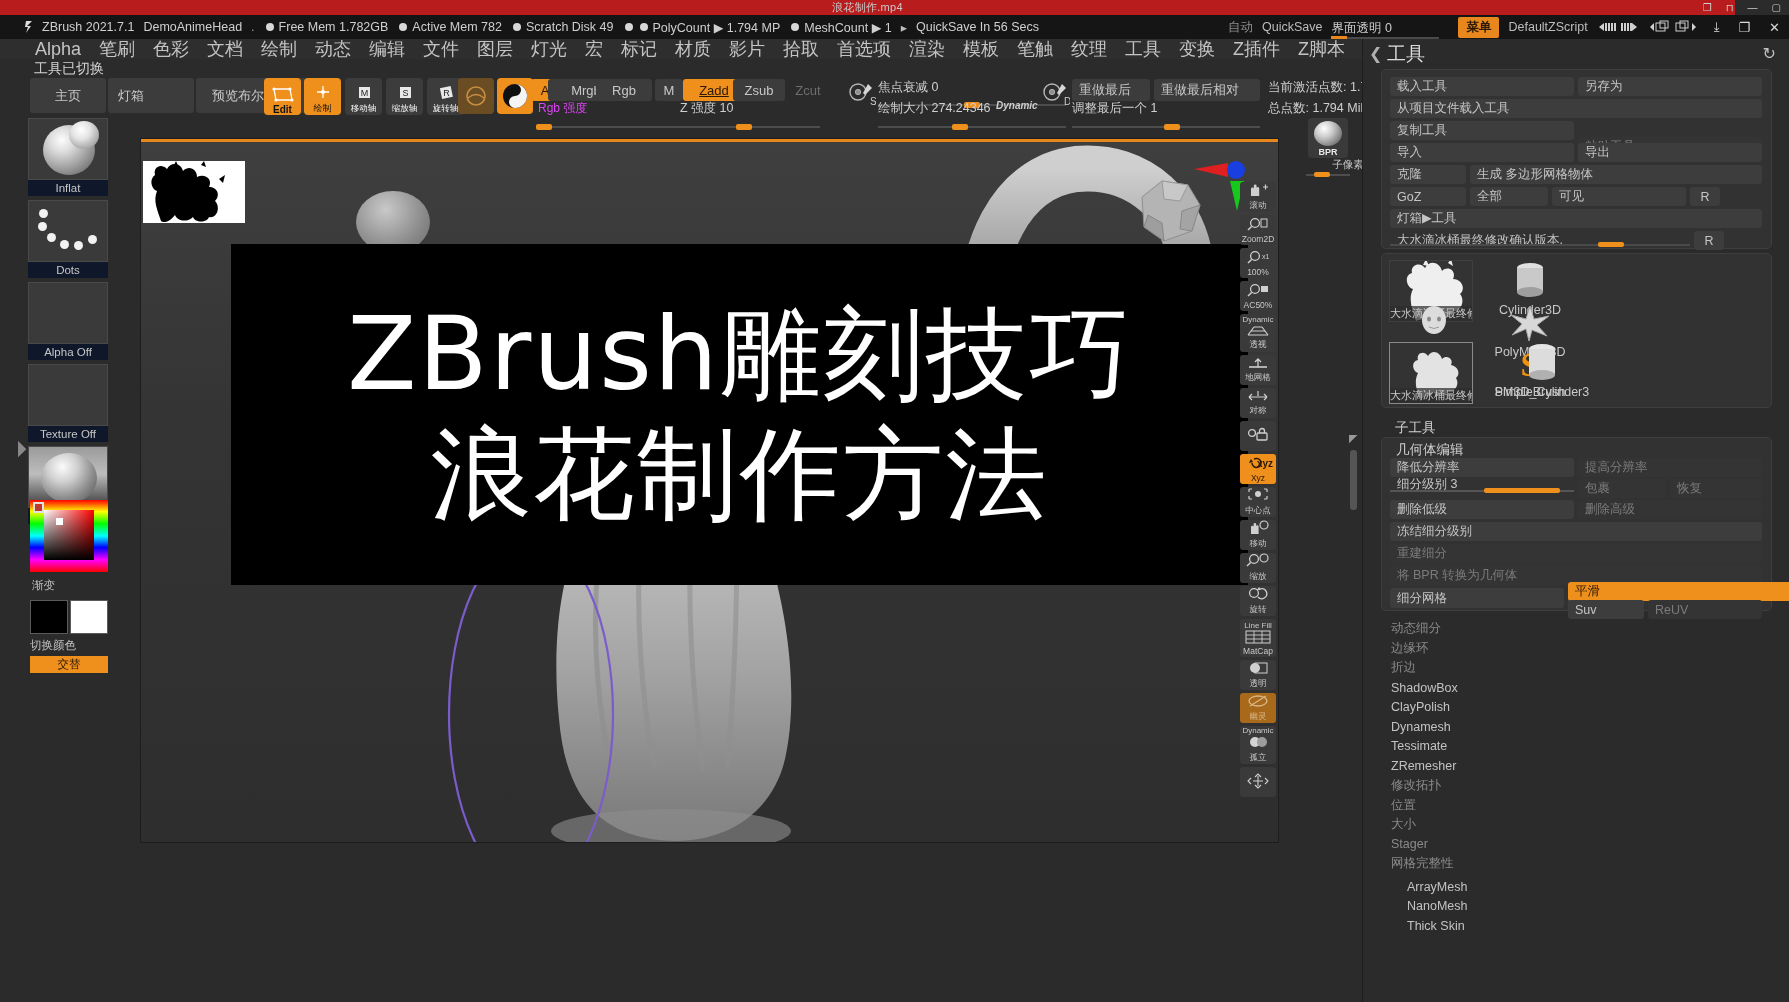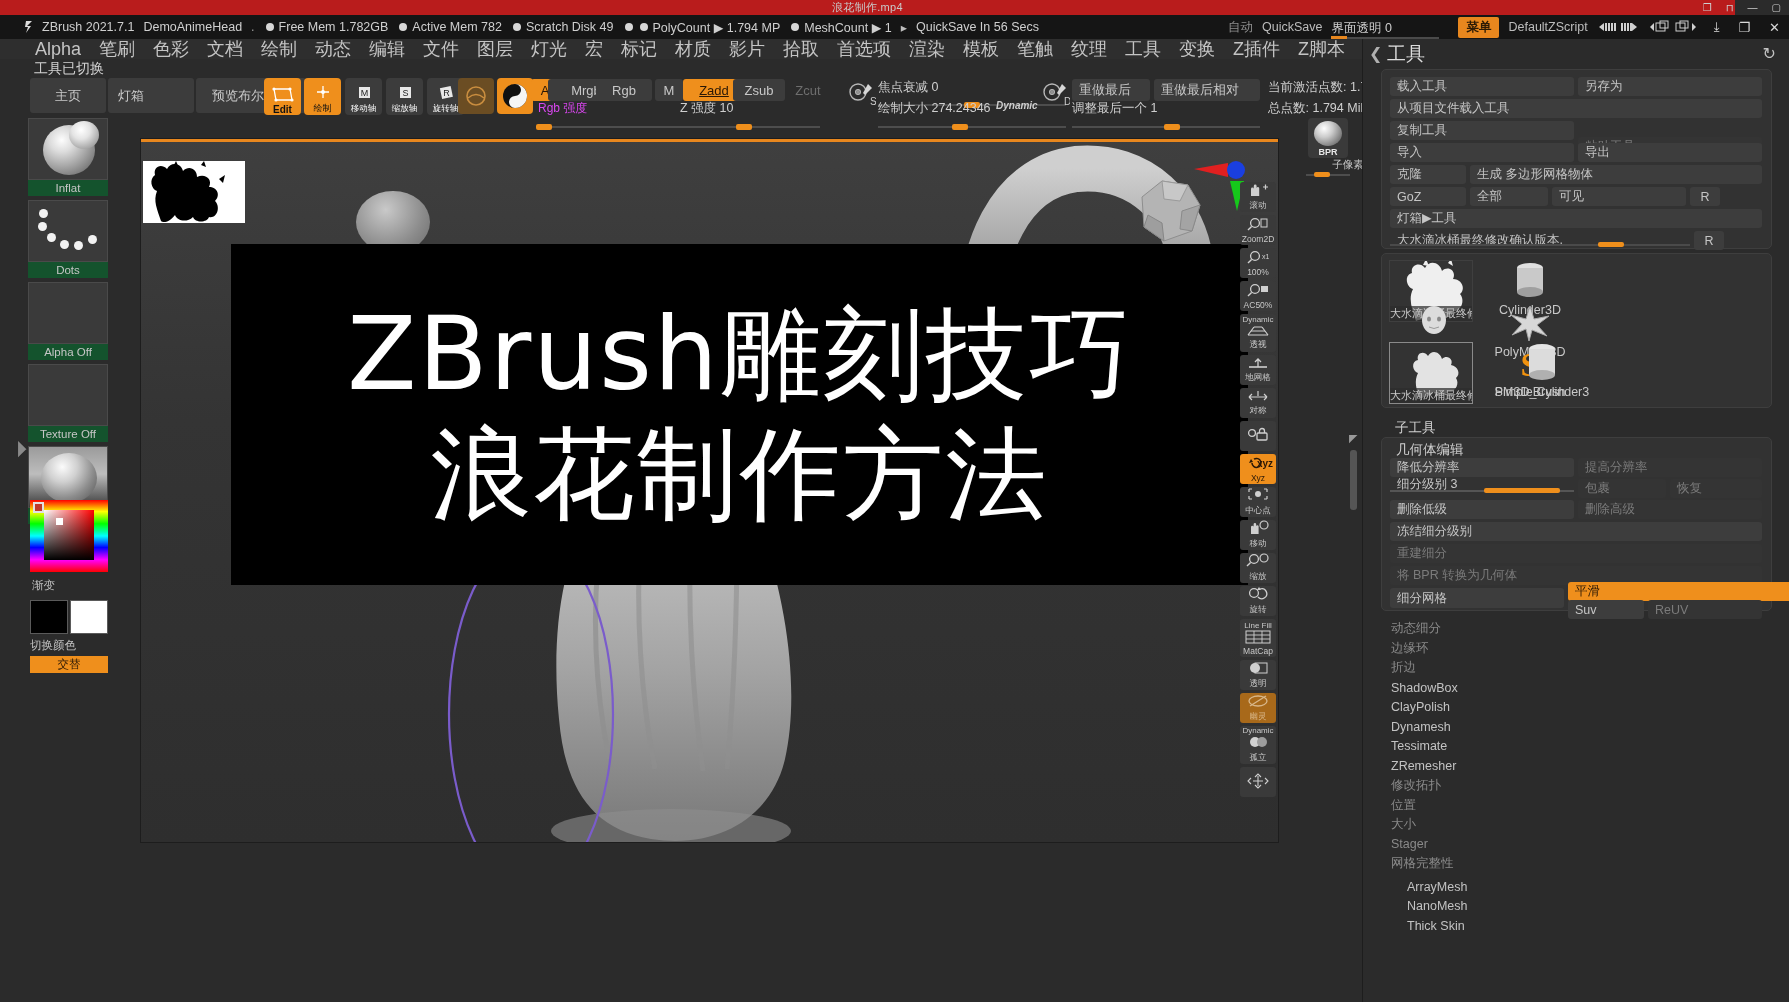--- a/index.html
+++ b/index.html
@@ -77,21 +77,21 @@
   .sub-lbl { position:absolute; font-size:12px; color:#d946ef; }
   .sld { position:absolute; height:18px; }
   .sld .tk { position:absolute; left:0; top:12px; height:2px; background:#4d4d4d; width:100%;}
   .sld .hd { position:absolute; top:10px; height:6px; width:16px; background:#ef8f1c; border-radius:2px;}
   .dynbadge { position:absolute; font-size:10px; font-weight:bold; color:#cfcfcf; font-style:italic;}
 
   
   .lsb { position:absolute; left:28px; top:118px; width:80px; }
   .lsb-item { width:80px; margin-bottom:4px; }
   .lsb-thumb { width:80px; height:62px; background:#3a3a3a; border:1px solid #4a4a4a; position:relative; overflow:hidden;}
-  .lsb-cap { width:80px; height:16px; background:#14532d; color:#c6c6c6; font-size:11.5px; text-align:center; line-height:16px; }
+  .lsb-cap { width:80px; height:16px; background:#0f172a; color:#c6c6c6; font-size:11.5px; text-align:center; line-height:16px; }
   .sphere-inflat {
     position:absolute; left:14px; top:6px; width:52px; height:50px; border-radius:50%;
     background: radial-gradient(circle at 36% 30%, #fdfdfd 0%, #dcdcdc 25%, #a6a6a6 55%, #6e6e6e 85%, #565656 100%);
   }
   .sphere-bump {
     position:absolute; left:40px; top:2px; width:30px; height:28px; border-radius:50%;
     background: radial-gradient(circle at 40% 32%, #ffffff 0%, #e4e4e4 35%, #9c9c9c 80%);
   }
   .matcap-bg { position:absolute; inset:0; background: linear-gradient(#9b9b9b, #bdbdbd 45%, #3a3a3a); }
   .matcap-sph {

